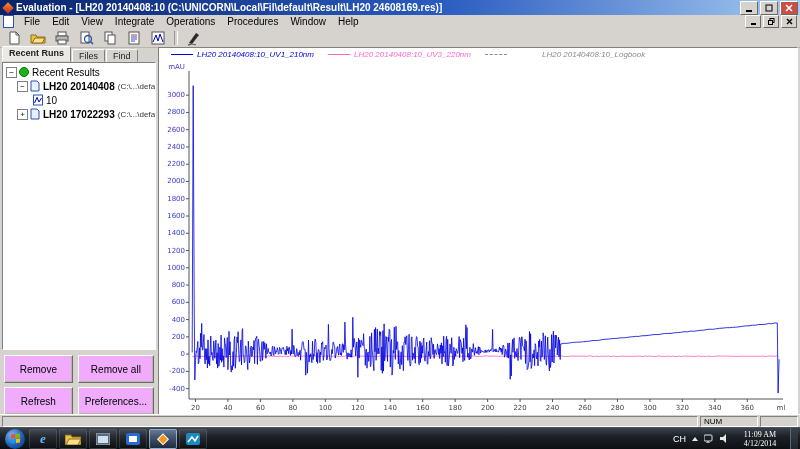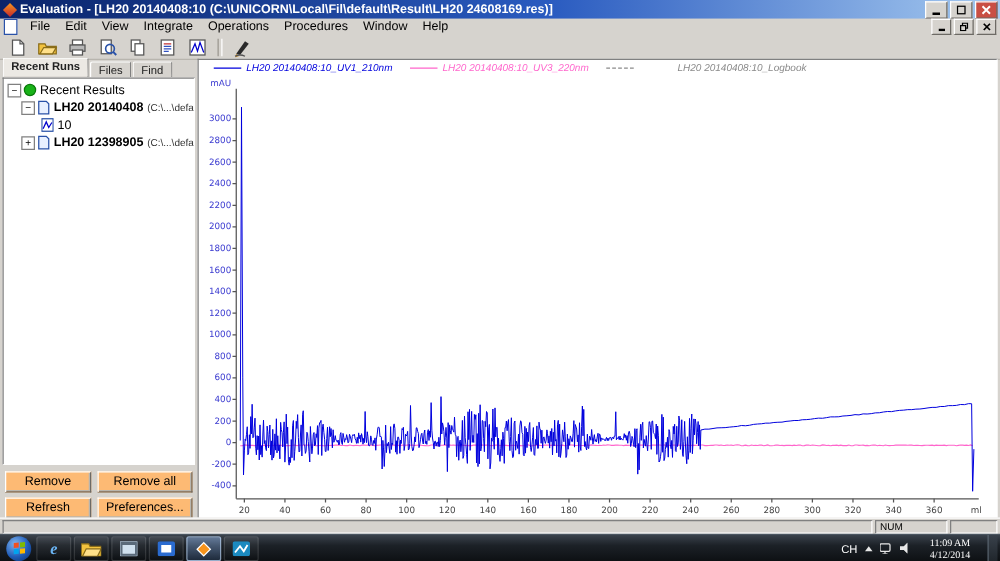--- a/index.html
+++ b/index.html
@@ -42,21 +42,21 @@
   .treebox{flex:1;background:#fff;border:1px solid;border-color:#808080 #fff #fff #808080;overflow:hidden;
            font-size:10px;color:#000;padding:2px 0;}
   .trow{display:flex;align-items:center;height:14px;white-space:nowrap;}
   .toggle{width:9px;height:9px;border:1px solid #808080;background:#fff;flex:none;
           display:flex;align-items:center;justify-content:center;font-size:8px;line-height:7px;margin-right:2px;}
   .gdot{width:8px;height:8px;border-radius:50%;background:#19b219;border:1px solid #0a7a0a;flex:none;margin-right:3px;}
   .docico{width:10px;height:12px;flex:none;margin-right:3px;}
   .runlabel{font-weight:bold;margin-right:3px;}
   .runpath{font-size:8px;color:#333;}
   .btn-grid{flex:none;display:grid;grid-template-columns:1fr 1fr;gap:4px 5px;padding:5px 2px 2px;}
-  .pbtn{height:17px;background:#fdba74;border:1px solid;border-color:#fff #6d6a65 #6d6a65 #fff;
+  .pbtn{height:28px;background:#f0abfc;border:1px solid;border-color:#fff #6d6a65 #6d6a65 #fff;
         box-shadow:inset -1px -1px 0 #b8b5ae;font-size:10px;display:flex;align-items:center;justify-content:center;color:#000;}
 
   
   .chartpanel{position:absolute;left:158px;top:47px;right:2px;bottom:32px;background:#fff;
     border:1px solid;border-color:#808080 #fff #fff #808080;}
   #legend{height:13px;display:flex;align-items:center;gap:14px;padding-left:12px;font-size:8px;white-space:nowrap;font-style:italic;}
   .leg{display:flex;align-items:center;gap:4px;}
   .lsample{width:22px;height:0;border-top:1px solid #000;}
   #chart-svg{display:block;}
   .yt{font-size:7px;fill:#3a3ad0;text-anchor:end;font-family:"DejaVu Sans",sans-serif;}
@@ -229,21 +229,21 @@
             <rect x="0.5" y="1" width="9" height="10" fill="#fff" stroke="#2a52a8"></rect>
             <polyline points="1.5,9 4,3.5 6,8 8.5,4" fill="none" stroke="#0000cc"></polyline>
           </svg>
         <span>10</span>
       </div>
       <div class="trow" style="padding-left:14px;">
         <span class="toggle">+</span>
         <svg class="docico" viewBox="0 0 10 12">
             <path d="M1 1 h6 l2 2 v8 h-8 z" fill="#e8f0ff" stroke="#2a52a8"></path>
           </svg>
-        <span class="runlabel">LH20 12398905</span>
+        <span class="runlabel">LH20 17022293</span>
         <span class="runpath">(C:\...\default\)</span>
       </div>
     </div>
     <div class="btn-grid">
       <button class="pbtn">Remove</button>
       <button class="pbtn">Remove all</button>
       <button class="pbtn">Refresh</button>
       <button class="pbtn">Preferences...</button>
     </div>
   </div>

